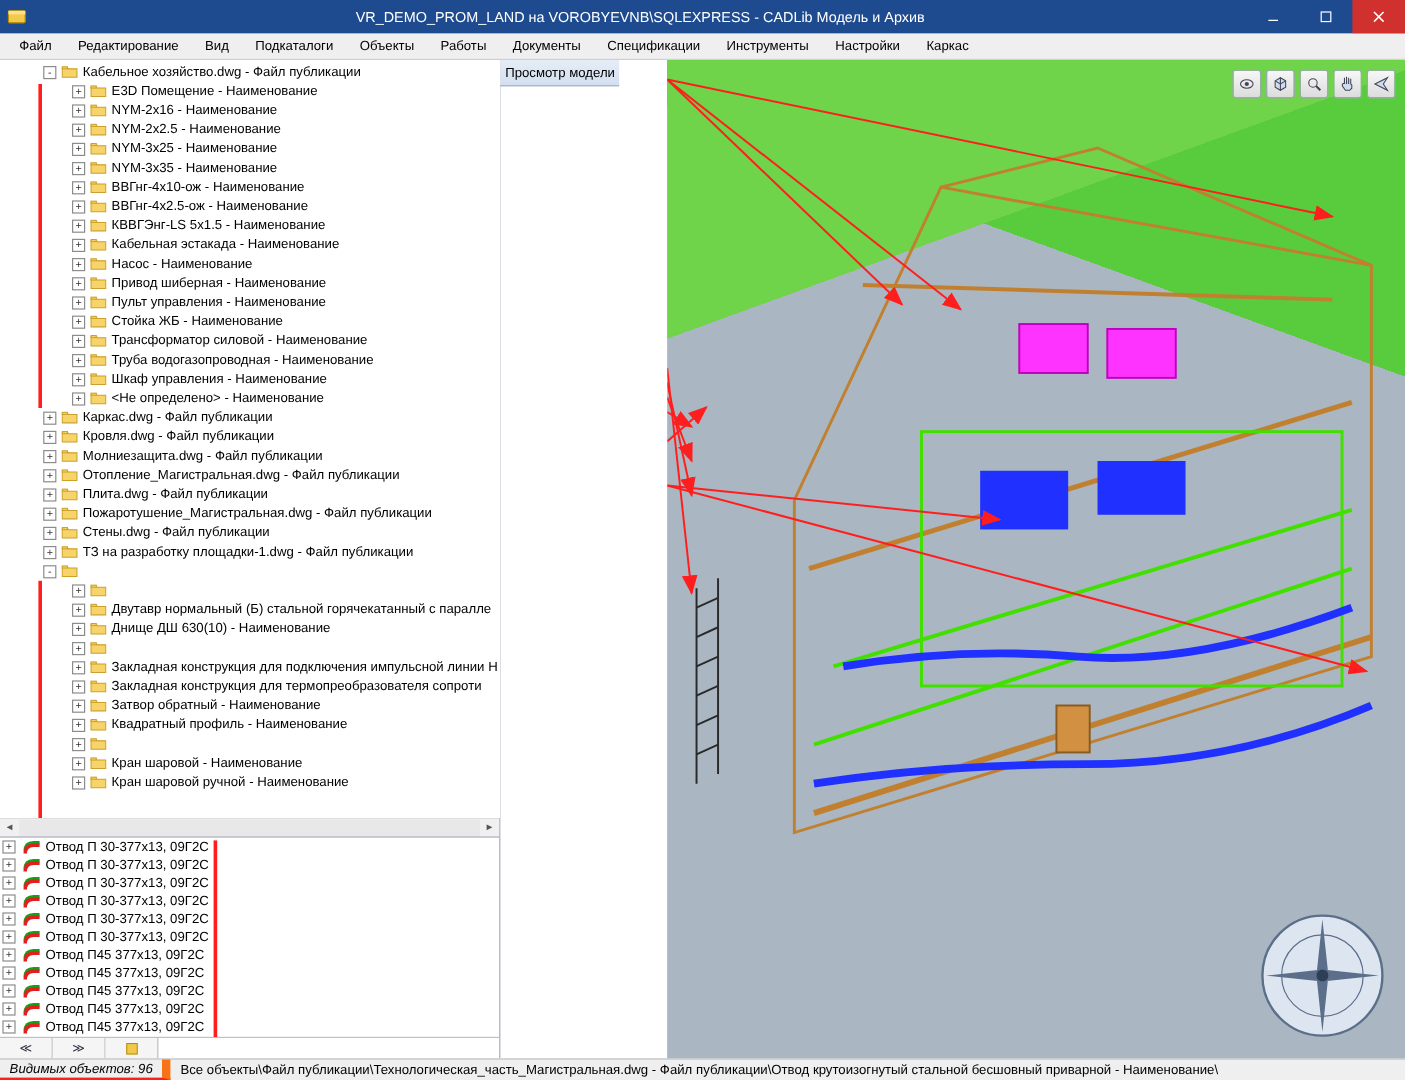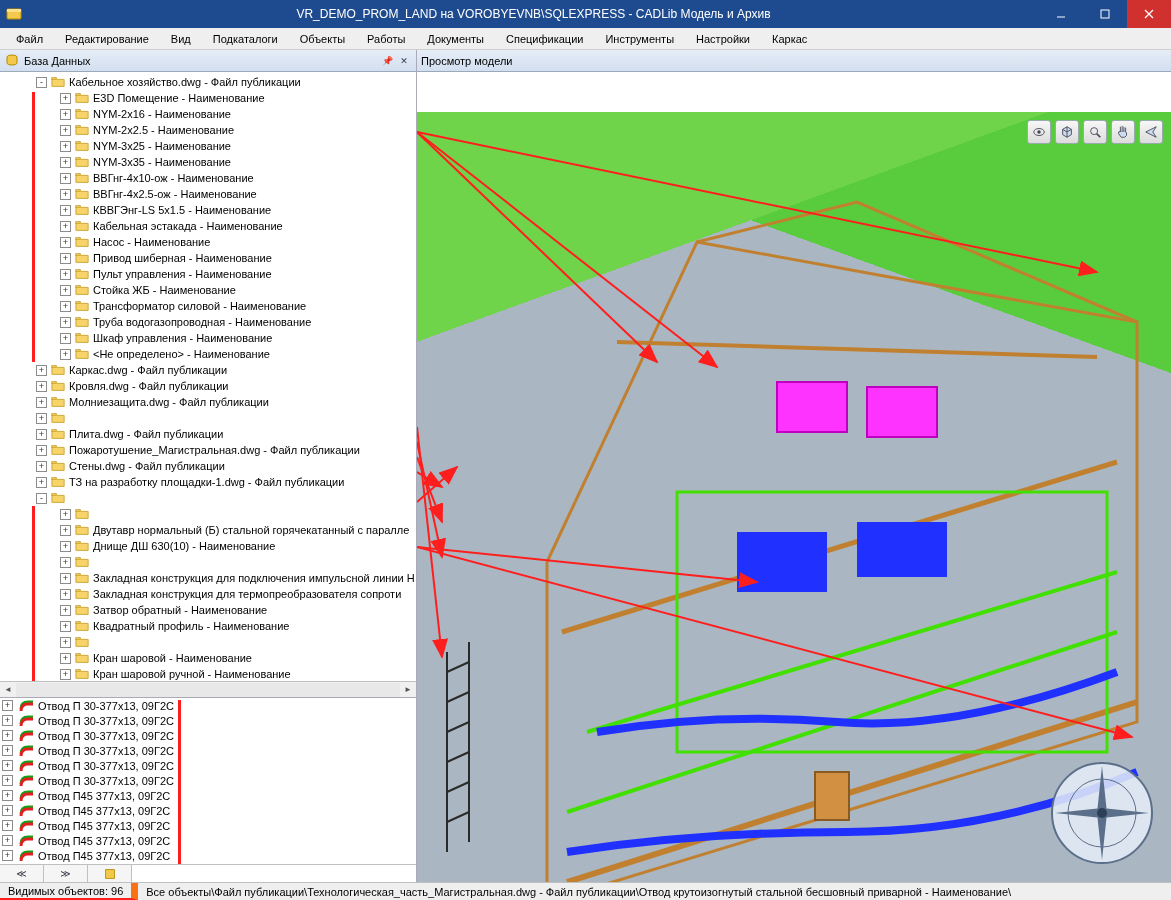--- a/index.html
+++ b/index.html
@@ -29,28 +29,28 @@
   .tree-sb { height:16px; background:#f0f0f0; border-top:1px solid #c0c0c0; display:flex; align-items:center; }
   .sb-arrow { width:16px; height:14px; display:flex; align-items:center; justify-content:center; font-size:8px; color:#555; }
   .sb-track { flex:1; height:14px; background:#e8e8e8; }
   .lower { height:185px; display:flex; flex-direction:column; border-top:1px solid #aab; }
   .lower-list { flex:1; overflow:auto; position:relative; }
   .lower-row { display:flex; align-items:center; height:15px; padding-left:2px; gap:3px; }
   .lower-ico { width:16px; height:14px; display:flex; align-items:center; justify-content:center; }
   .nav-btns { height:18px; border-top:1px solid #c0c0c0; display:flex; }
   .nav-btn { width:44px; border-right:1px solid #c0c0c0; display:flex; align-items:center; justify-content:center; font-size:10px; color:#334; background:#f5f5f5; }
   .nav-btn svg { width:14px; height:14px; }
-  .right { flex:1; display:flex; flex-direction:column; min-width:0;gap:40px; }
+  .right { flex:1; display:flex; flex-direction:row; min-width:0;gap:40px; }
   .viewer { flex:1; background:#bccad4; position:relative; overflow:hidden; }
   .vw-toolbar { position:absolute; top:8px; right:8px; display:flex; gap:4px; }
   .vw-btn { width:24px; height:24px; background:linear-gradient(#f7f7f7,#dcdcdc); border:1px solid #9aa; border-radius:3px; display:flex; align-items:center; justify-content:center; }
   .vw-btn svg { width:14px; height:14px; }
   .compass { position:absolute; right:14px; bottom:14px; width:110px; height:110px; }
   .statusbar { height:18px; background:#efefef; border-top:1px solid #c0c0c0; display:flex; align-items:center; font-size:11px; }
-  .status-cell { padding:0 8px; border-right:7px solid #f97316; height:100%; display:flex; align-items:center; }
+  .status-cell { padding:0 8px; border-right:7px solid #f97316; height:100%; display:flex; align-items:center;font-style:italic; }
   .status-cell.first { border-bottom:2px solid #ff1e1e; }
   .status-path { flex:1; padding:0 8px; white-space:nowrap; overflow:hidden; }
   .arrow-overlay { position:absolute; inset:0; pointer-events:none; }
   .ground { position:absolute; top:0; left:0; right:0; bottom:0;
     background:
       linear-gradient(160deg, #6fd44a 0 22%, transparent 22%),
       linear-gradient(200deg, #59cc3d 0 25%, transparent 25%),
       #aab7c2;
   }
 </style>
@@ -95,32 +95,20 @@
     <div class="menu-item">Документы</div>
     <div class="menu-item">Спецификации</div>
     <div class="menu-item">Инструменты</div>
     <div class="menu-item">Настройки</div>
     <div class="menu-item">Каркас</div>
   </div>
 
 <div class="workspace">
   <div class="left">
 
-    <div class="panel-hdr">
-      <div class="hdr-ico">
-        <svg viewBox="0 0 16 16">
-            <ellipse cx="8" cy="4" rx="5" ry="2" fill="#f3c94b" stroke="#b58b00"></ellipse>
-            <path d="M3 4v6c0 1.1 2.2 2 5 2s5-.9 5-2V4" fill="#f3c94b" stroke="#b58b00"></path>
-          </svg>
-      </div>
-      <span>База Данных</span>
-      <div class="spacer"></div>
-      <div class="hdr-btn">📌</div>
-      <div class="hdr-btn">✕</div>
-    </div>
 
     <div class="tree">
       <div class="tree-inner" id="tree">
           <div class="node" style="padding-left: 36px;">
             <div class="exp">-</div>
             <div class="fico">
               <svg viewBox="0 0 16 16">
                 <path d="M1 4h5l1 1h8v8H1z" fill="#f7d469" stroke="#caa12a"></path>
                 <rect x="1" y="3" width="5" height="2" fill="#f7d469" stroke="#caa12a"></rect>
               </svg>
@@ -328,20 +316,21 @@
             <span>Молниезащита.dwg - Файл публикации</span>
           </div>
           <div class="node" style="padding-left: 36px;">
             <div class="exp">+</div>
             <div class="fico">
               <svg viewBox="0 0 16 16">
                 <path d="M1 4h5l1 1h8v8H1z" fill="#f7d469" stroke="#caa12a"></path>
                 <rect x="1" y="3" width="5" height="2" fill="#f7d469" stroke="#caa12a"></rect>
               </svg>
             </div>
+            <span>Отопление_Магистральная.dwg - Файл публикации</span>
           </div>
           <div class="node" style="padding-left: 36px;">
             <div class="exp">+</div>
             <div class="fico">
               <svg viewBox="0 0 16 16">
                 <path d="M1 4h5l1 1h8v8H1z" fill="#f7d469" stroke="#caa12a"></path>
                 <rect x="1" y="3" width="5" height="2" fill="#f7d469" stroke="#caa12a"></rect>
               </svg>
             </div>
             <span>Плита.dwg - Файл публикации</span>

